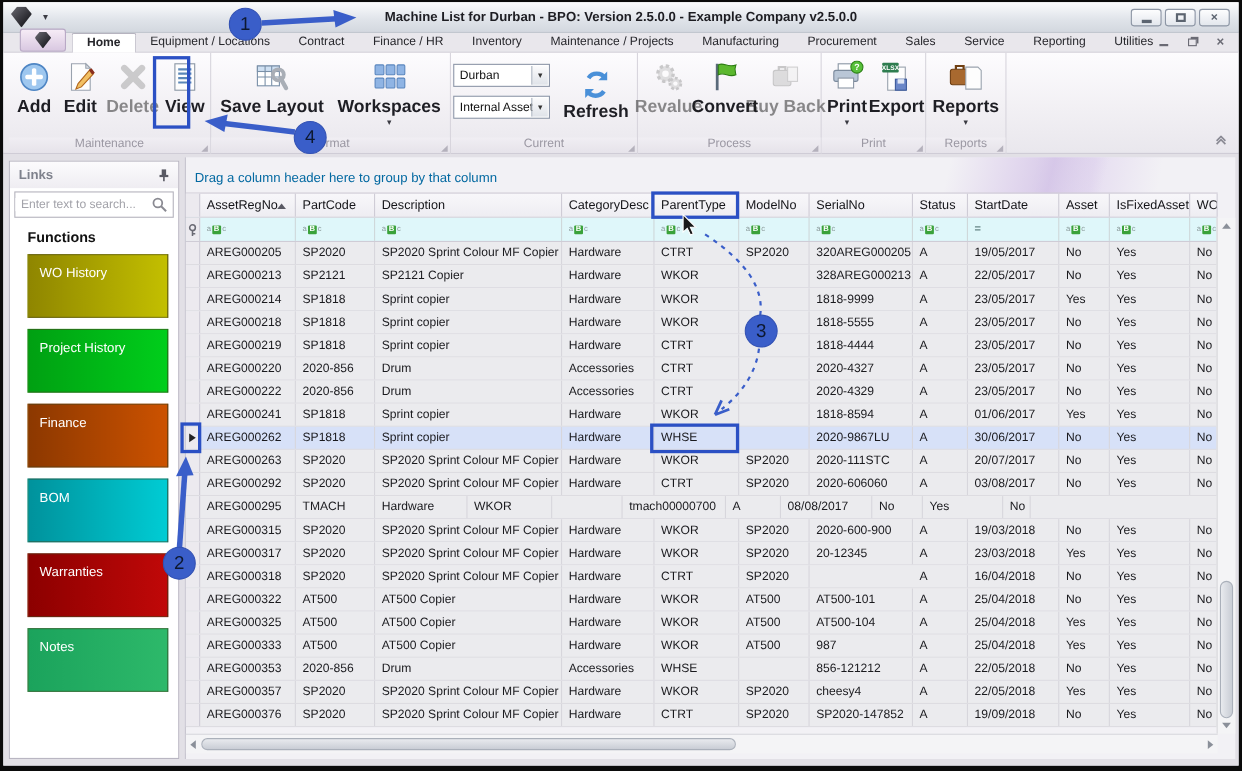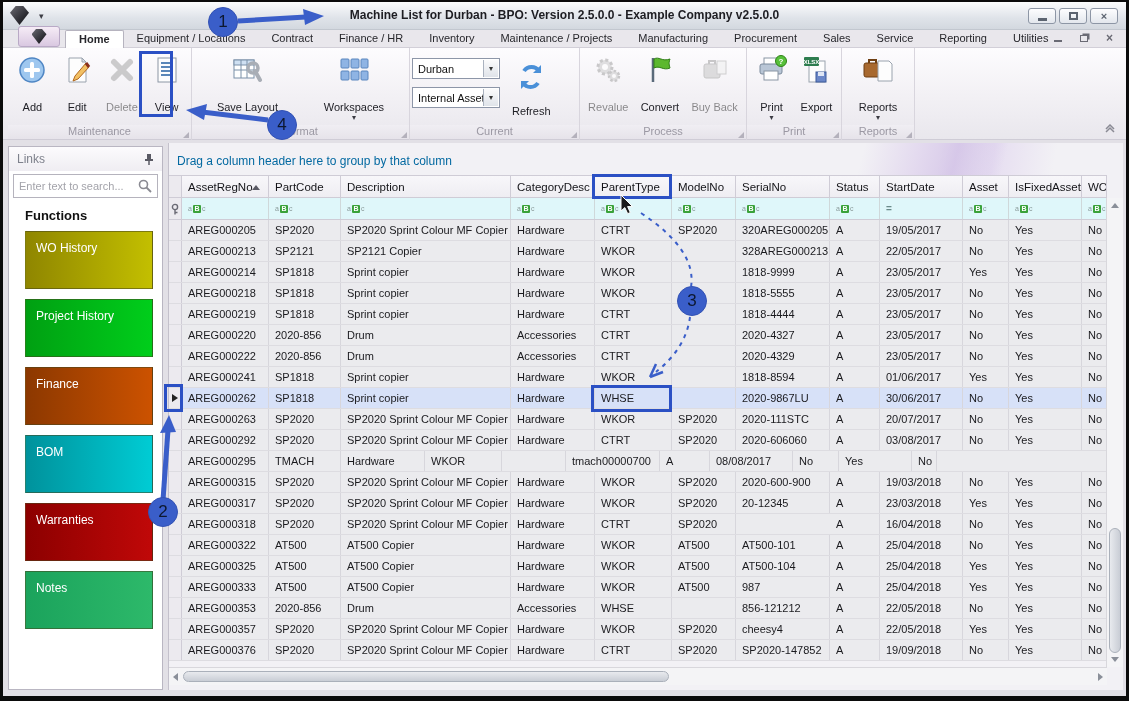--- a/index.html
+++ b/index.html
@@ -43,40 +43,40 @@
   .ribbon { position:absolute; left:3px; top:48px; width:1123px; height:92px;
     background:linear-gradient(#fdfcfe,#f2f0f4 55%,#e9e7ed); border-bottom:1px solid #cfccd6; }
   .rgroup { position:absolute; top:0; height:92px; border-right:1px solid #d8d5dd; }
   .rgroup .caption { position:absolute; left:0; right:0; bottom:1px; height:14px; font-size:11px;
     color:#9b98a3; text-align:center; background:linear-gradient(#f0eef3,#e6e3ea); }
   .corner { position:absolute; right:2px; bottom:2px; width:0; height:0;
     border-left:6px solid transparent; border-bottom:6px solid #b4b1bc; }
   .rbtns { position:absolute; left:2px; top:2px; right:2px; display:flex; justify-content:space-around; }
   .rbtn { display:flex; flex-direction:column; align-items:center; padding:2px 4px 0 4px; min-width:42px; }
   .rbtn .ric { height:36px; display:flex; align-items:center; justify-content:center; }
-  .rbtn .rlabel { font-size:11px; color:#1e1e24; white-space:nowrap; margin-top:13px; }
+  .rbtn .rlabel { font-size:16px; color:#1e1e24; white-space:nowrap; margin-top:1px;font-weight:bold; }
   .rbtn .caret { font-size:8px; color:#3a3a42; margin-top:1px; line-height:1; }
   .rbtn.disabled { opacity:.5; filter:grayscale(1); }
   .combo-col { display:flex; flex-direction:column; gap:8px; padding-top:8px; }
   .combo { width:88px; height:21px; background:#fff; border:1px solid #8d96a8; font-size:11px;
     color:#111; display:flex; align-items:center; padding-left:5px; position:relative; }
   .combo .cbtn { position:absolute; right:1px; top:1px; bottom:1px; width:15px;
     background:linear-gradient(#fbfbfc,#dfe3e9); border-left:1px solid #aab2bf;
     display:flex; align-items:center; justify-content:center; font-size:8px; color:#333; }
   .ribbon-collapse { position:absolute; right:10px; bottom:3px; color:#8a8a94; font-size:10px; }
 
   
   .workspace { position:absolute; left:3px; top:140px; width:1123px; height:556px; background:#e2e0e6; }
 
   
   .sidebar { position:absolute; left:8px; top:146px; width:155px; height:544px; background:#fff;
     border:1px solid #b9b6c2; overflow:hidden; }
   .side-cap { height:24px; display:flex; align-items:center; justify-content:space-between;
     padding:0 8px; background:linear-gradient(#fcfbfd,#efedf2); }
-  .side-cap .cap-text { font-size:12px; font-weight:normal; color:#7e818c; }
+  .side-cap .cap-text { font-size:12px; font-weight:bold; color:#7e818c; }
   .search-wrap { margin:3px 4px; height:24px; border:1px solid #b5b3bd; background:#fff;
     display:flex; align-items:center; }
   .search-wrap input { flex:1; border:none; outline:none; font-size:11px; color:#333; padding-left:5px;
     font-family:"Liberation Sans","DejaVu Sans",sans-serif; width:110px; }
   .search-wrap input::placeholder { color:#a3a3aa; }
   .fn-head { font-size:13px; font-weight:bold; color:#111; margin:10px 0 6px 16px; }
   .fn-list { position:absolute; left:16px; top:84px; width:128px; }
   .fn-btn { width:128px; height:58px; margin-bottom:10px; border:1px solid rgba(70,70,30,.55);
     color:#fff; font-size:12px; padding:9px 0 0 10px; }
 

